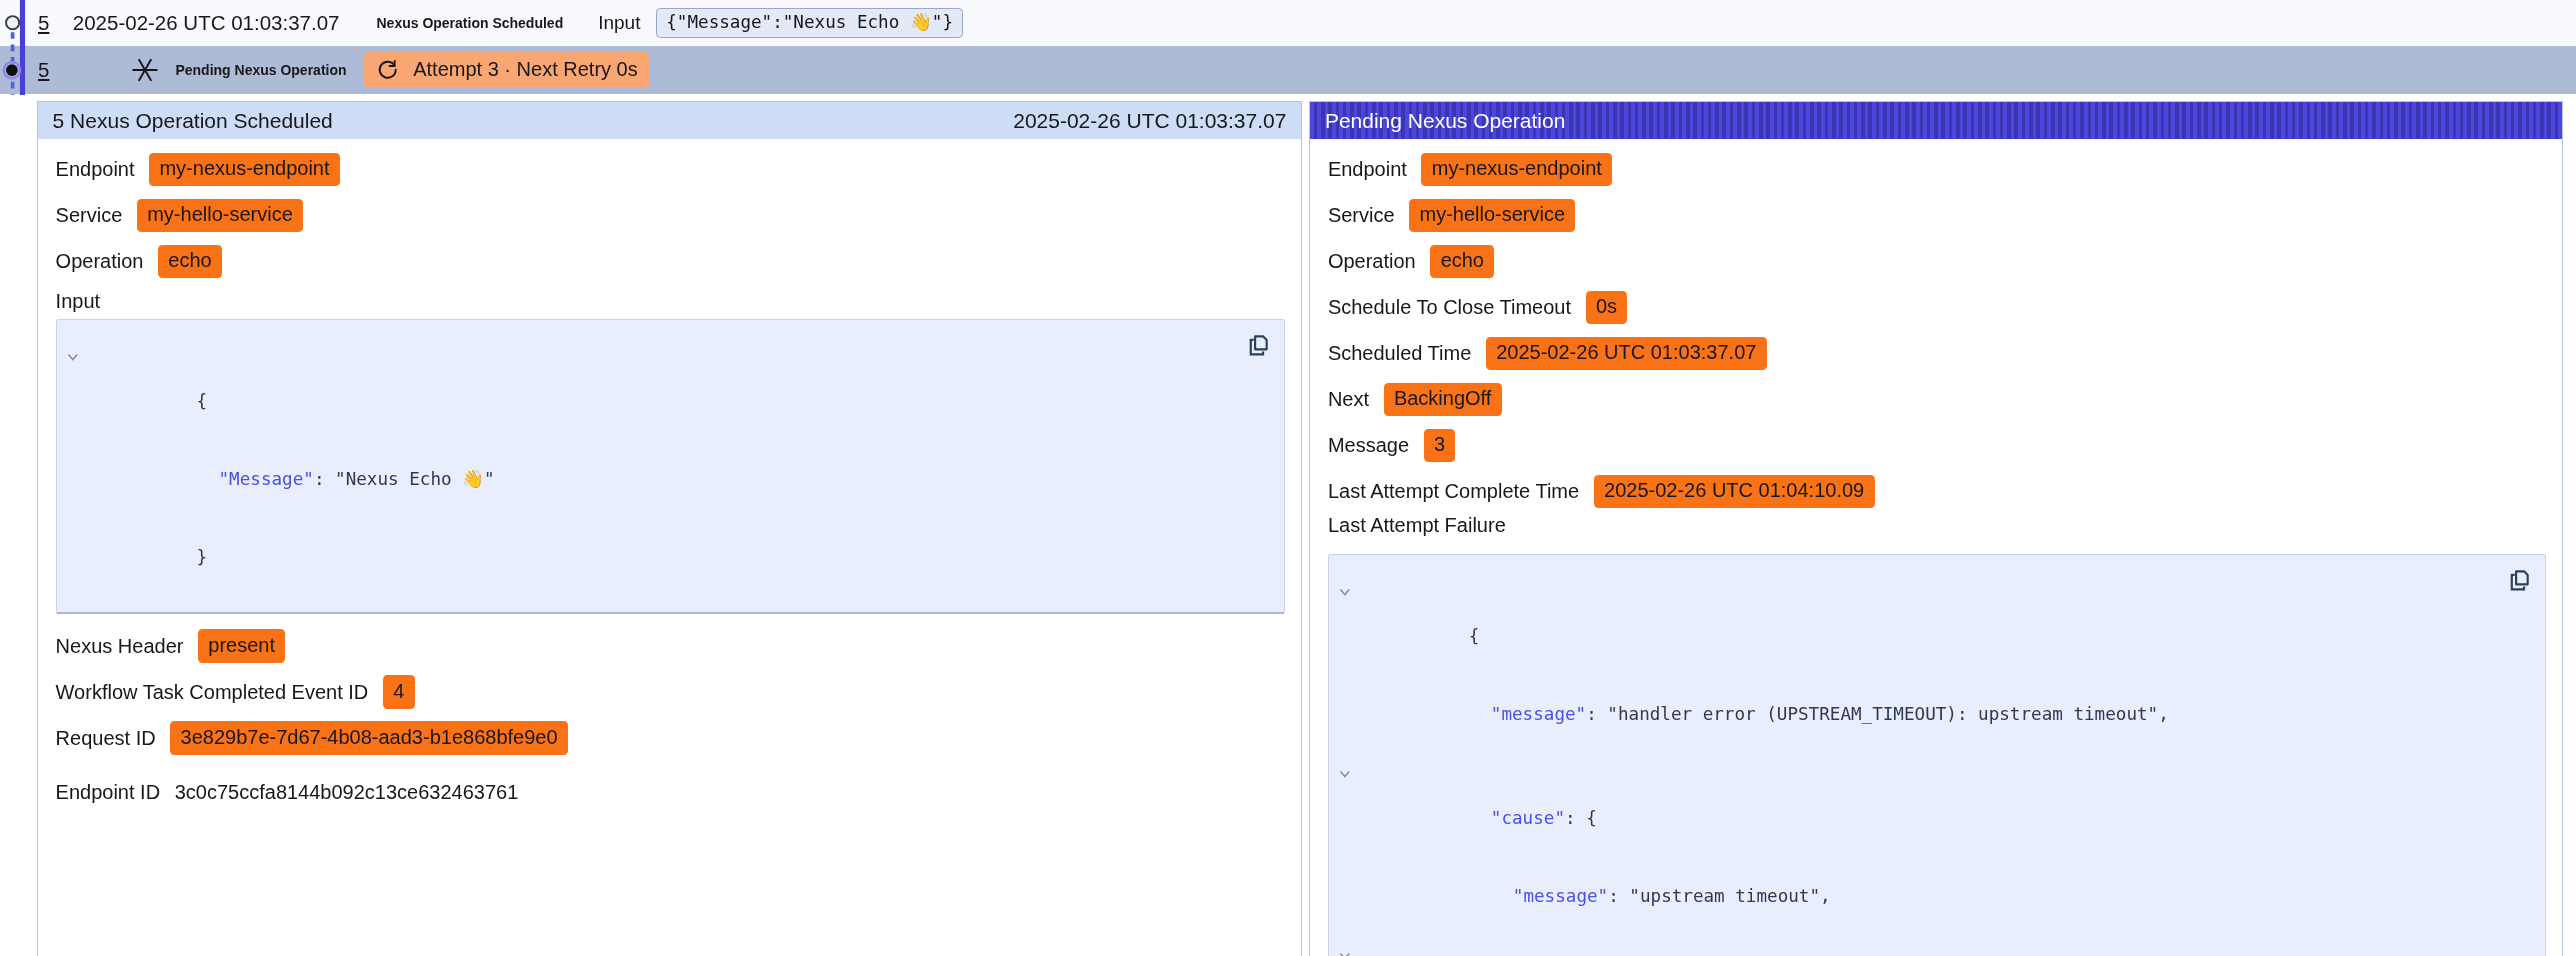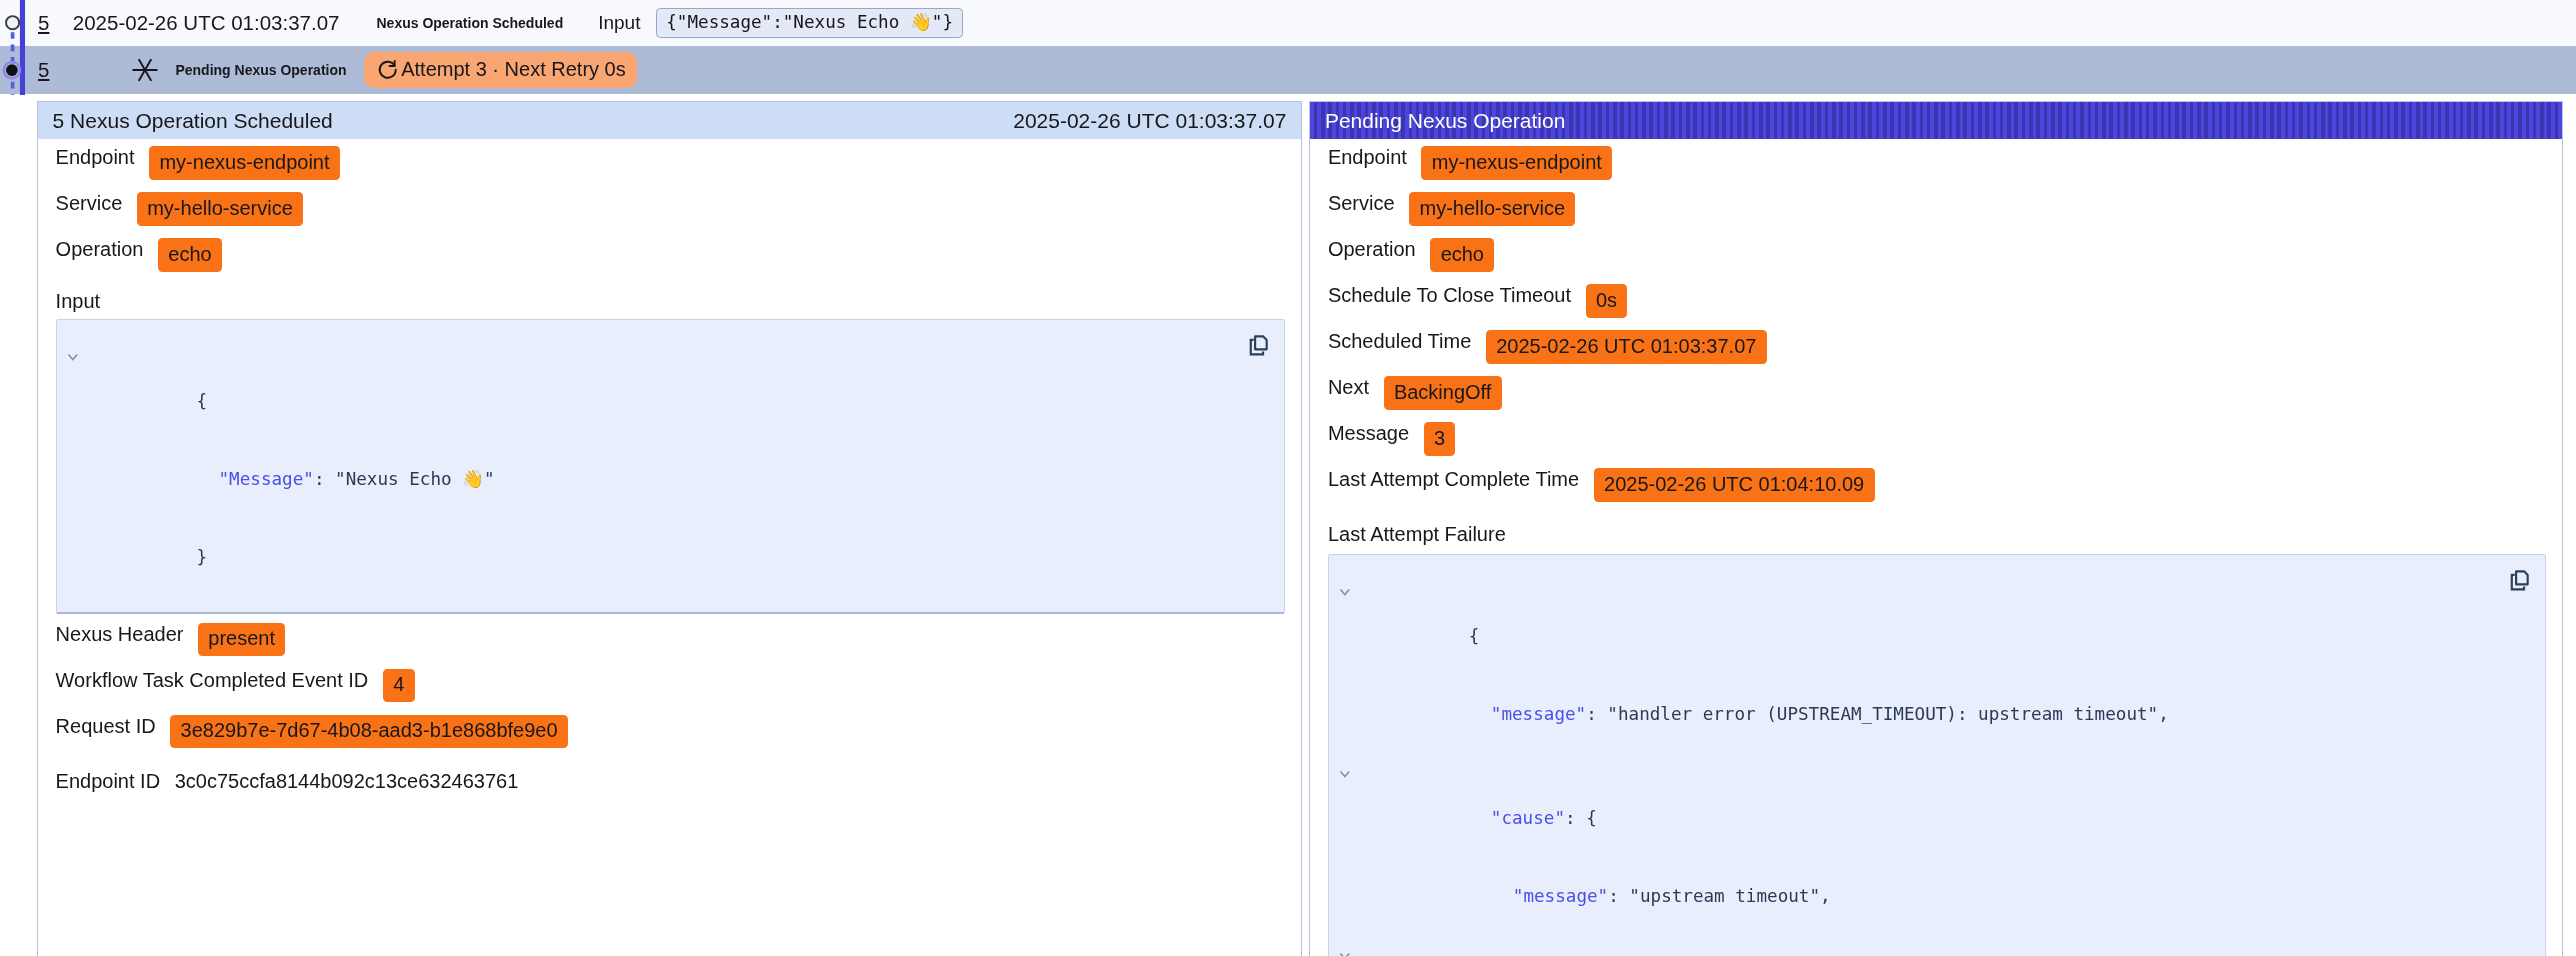--- a/index.html
+++ b/index.html
@@ -19,22 +19,22 @@
   .evt-title { font-weight:700; font-size:14px; }
   .row-scheduled .evt-title { margin-left:37px; }
   .input-label { margin-left:35px; font-size:19px; }
   .input-chip {
     margin-left:16px; font-family:"DejaVu Sans Mono", monospace; font-size:17.6px;
     background:#e4e9f7; border:1.5px solid #98a6c8; border-radius:4.4px; padding:2.9px 8.8px 4.4px;
   }
   .star-wrap { margin-left:82px; display:flex; align-items:center; }
   .row-pending .evt-title { margin-left:16px; }
   .attempt-chip {
-    margin-left:17.6px; display:flex; align-items:center; gap:2px;
-    background:#f9a672; border-radius:10px; padding:5.1px 11.7px 6.6px; font-size:20px;
+    margin-left:17.6px; display:flex; align-items:center; gap:14px;
+    background:#f9a672; border-radius:5px; padding:5.1px 11.7px 6.6px; font-size:20px;
   }
 
   
   .rail { position:absolute; left:0; top:0; width:34px; height:95px; z-index:5; }
 
   
   .panels { position:absolute; left:37px; top:101px; display:flex; gap:7.3px; }
   .panel { background:#fff; border:1.5px solid #b6c2da; }
   .panel-left  { width:1265px; height:879px; }
   .panel-right { width:1254px; height:879px; }
@@ -42,26 +42,26 @@
     height:37px; display:flex; align-items:center; justify-content:space-between;
     padding:0 14.6px; font-size:21px;
   }
   .panel-left .panel-header { background:#cdddf5; }
   .panel-right .panel-header {
     background:repeating-linear-gradient(90deg,#4c46de 0 3.7px,#3c35b2 3.7px 7.3px);
     color:#ffffff; font-weight:500;
   }
   .panel-body { padding:7.3px 16px 0 17.6px; }
 
-  .field { height:46px; display:flex; align-items:flex-start; }
+  .field { height:46px; display:flex; align-items:center; }
   .field .lbl { margin-right:14.6px; }
   .chip { background:#f97316; border-radius:4.4px; padding:4.4px 10.3px 5.9px; }
   .link-value { cursor:pointer; }
   .label-row { height:35px; display:flex; align-items:center; }
-  .label-row-tall { height:40px; display:flex; align-items:center; }
+  .label-row-tall { height:40px; display:flex; }
   .mt { margin-top:8.8px; }
 
   
   .code-block {
     position:relative; background:#e8eefb;
     border:1.5px solid #c8d2e8; border-bottom:2.9px solid #aab8d4; border-radius:2.2px;
     padding:16px 51px 16px 0;
     font-family:"DejaVu Sans Mono", monospace; font-size:17.6px; color:#2c3a55;
   }
   .code-line { position:relative; line-height:26px; padding-left:calc(34px + var(--ind)*22px); white-space:pre; }

